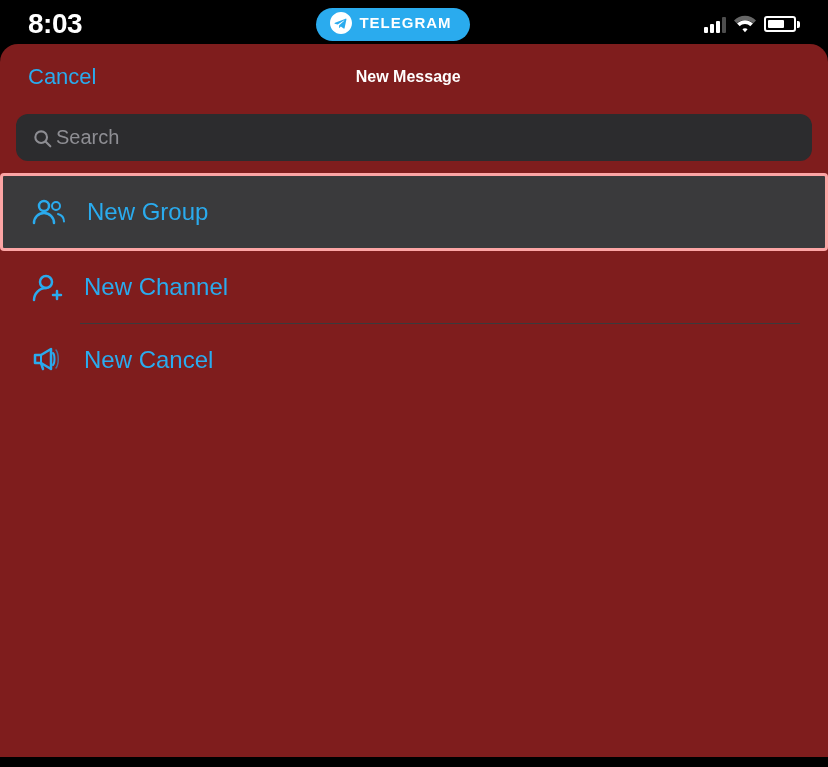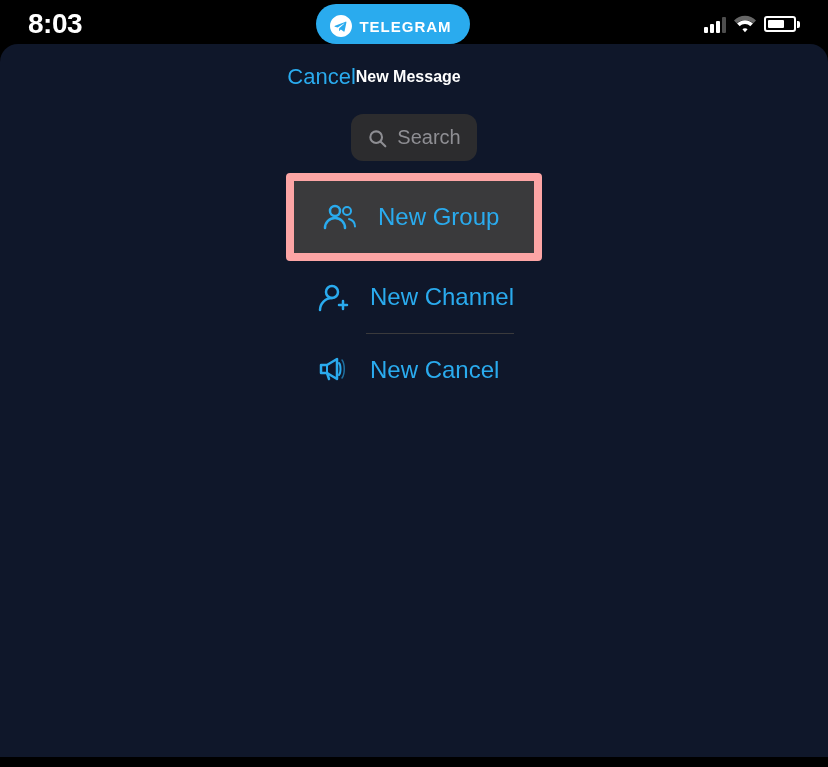--- a/index.html
+++ b/index.html
@@ -30,21 +30,21 @@
     }
 
     .status-center {
       display: flex;
       align-items: center;
     }
 
     .telegram-badge {
       background: #2AABEE;
       border-radius: 22px;
-      padding: 11px 18px 7px 14px;
+      padding: 4px 18px 7px 14px;
       display: flex;
       align-items: center;
       gap: 7px;
     }
 
     .telegram-badge svg {
       width: 22px;
       height: 22px;
     }
 
@@ -106,27 +106,26 @@
     .battery-tip {
       width: 3px;
       height: 7px;
       background: #fff;
       border-radius: 0 2px 2px 0;
       margin-left: 1px;
     }
 
     
     .sheet-container {
-      background: #0f172a;
+      background: #7f1d1d;
       border-radius: 18px 18px 0 0;
       margin: 0 0;
       height: calc(767px - 54px);
       display: flex;
       flex-direction: column;
-      align-items: center;
     }
 
     
     .sheet-header {
       display: flex;
       align-items: center;
       justify-content: space-between;
       padding: 20px 28px 16px 28px;
       border-bottom: none;
     }
@@ -154,21 +153,21 @@
     .search-bar-wrapper {
       padding: 8px 16px 12px 16px;
     }
 
     .search-bar {
       background: #2c2c2e;
       border-radius: 12px;
       display: flex;
       align-items: center;
       padding: 12px 16px;
-      gap: 10px;
+      gap: 4px;
     }
 
     .search-bar svg {
       width: 20px;
       height: 20px;
       color: #8e8e93;
       flex-shrink: 0;
     }
 
     .search-placeholder {
@@ -185,21 +184,21 @@
     .menu-item {
       display: flex;
       align-items: center;
       padding: 18px 28px;
       gap: 20px;
       cursor: pointer;
     }
 
     .menu-item-group {
       background: #3a3a3c;
-      border: 8px solid #fca5a5;
+      border: 3px solid #fca5a5;
       border-radius: 4px;
     }
 
     .menu-item-icon {
       width: 36px;
       height: 36px;
       display: flex;
       align-items: center;
       justify-content: center;
       flex-shrink: 0;

